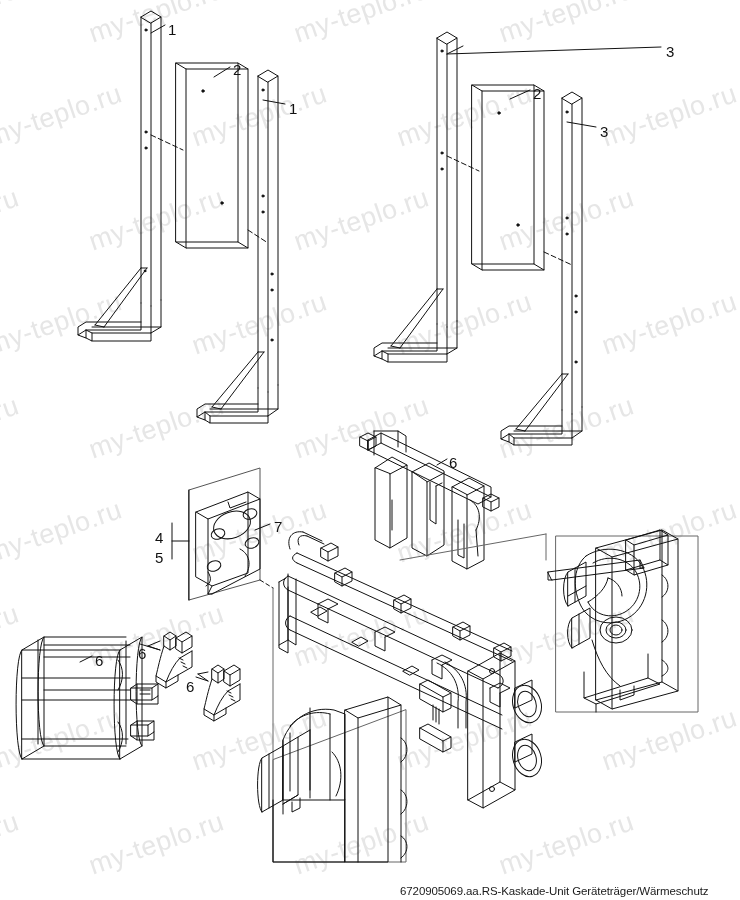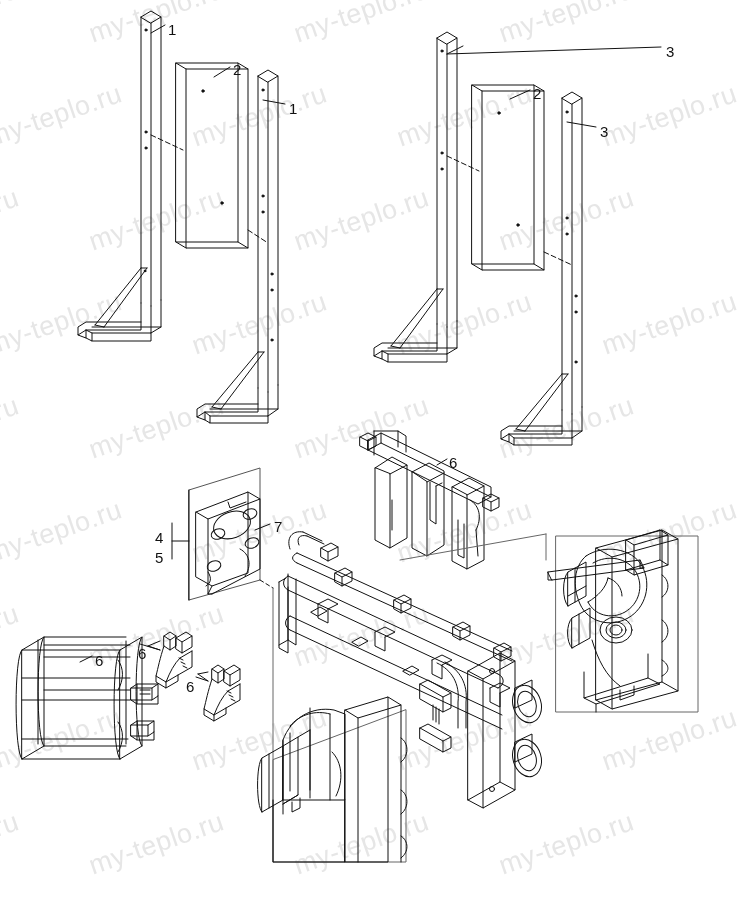--- a/index.html
+++ b/index.html
@@ -580,14 +580,17 @@
       <div class="callout" style="left: 533px; top: 86px;">2</div>
       <div class="callout" style="left: 449px; top: 455px;">6</div>
       <div class="callout" style="left: 155px; top: 530px;">4</div>
       <div class="callout" style="left: 155px; top: 550px;">5</div>
       <div class="callout" style="left: 274px; top: 519px;">7</div>
       <div class="callout" style="left: 95px; top: 653px;">6</div>
       <div class="callout" style="left: 138px; top: 646px;">6</div>
       <div class="callout" style="left: 186px; top: 679px;">6</div>
     </div>
 
+  <div id="caption">
+    <span id="caption-text">6720905069.aa.RS-Kaskade-Unit Geräteträger/Wärmeschutz</span>
+  </div>
 
 </div>
 
 </body></html>

